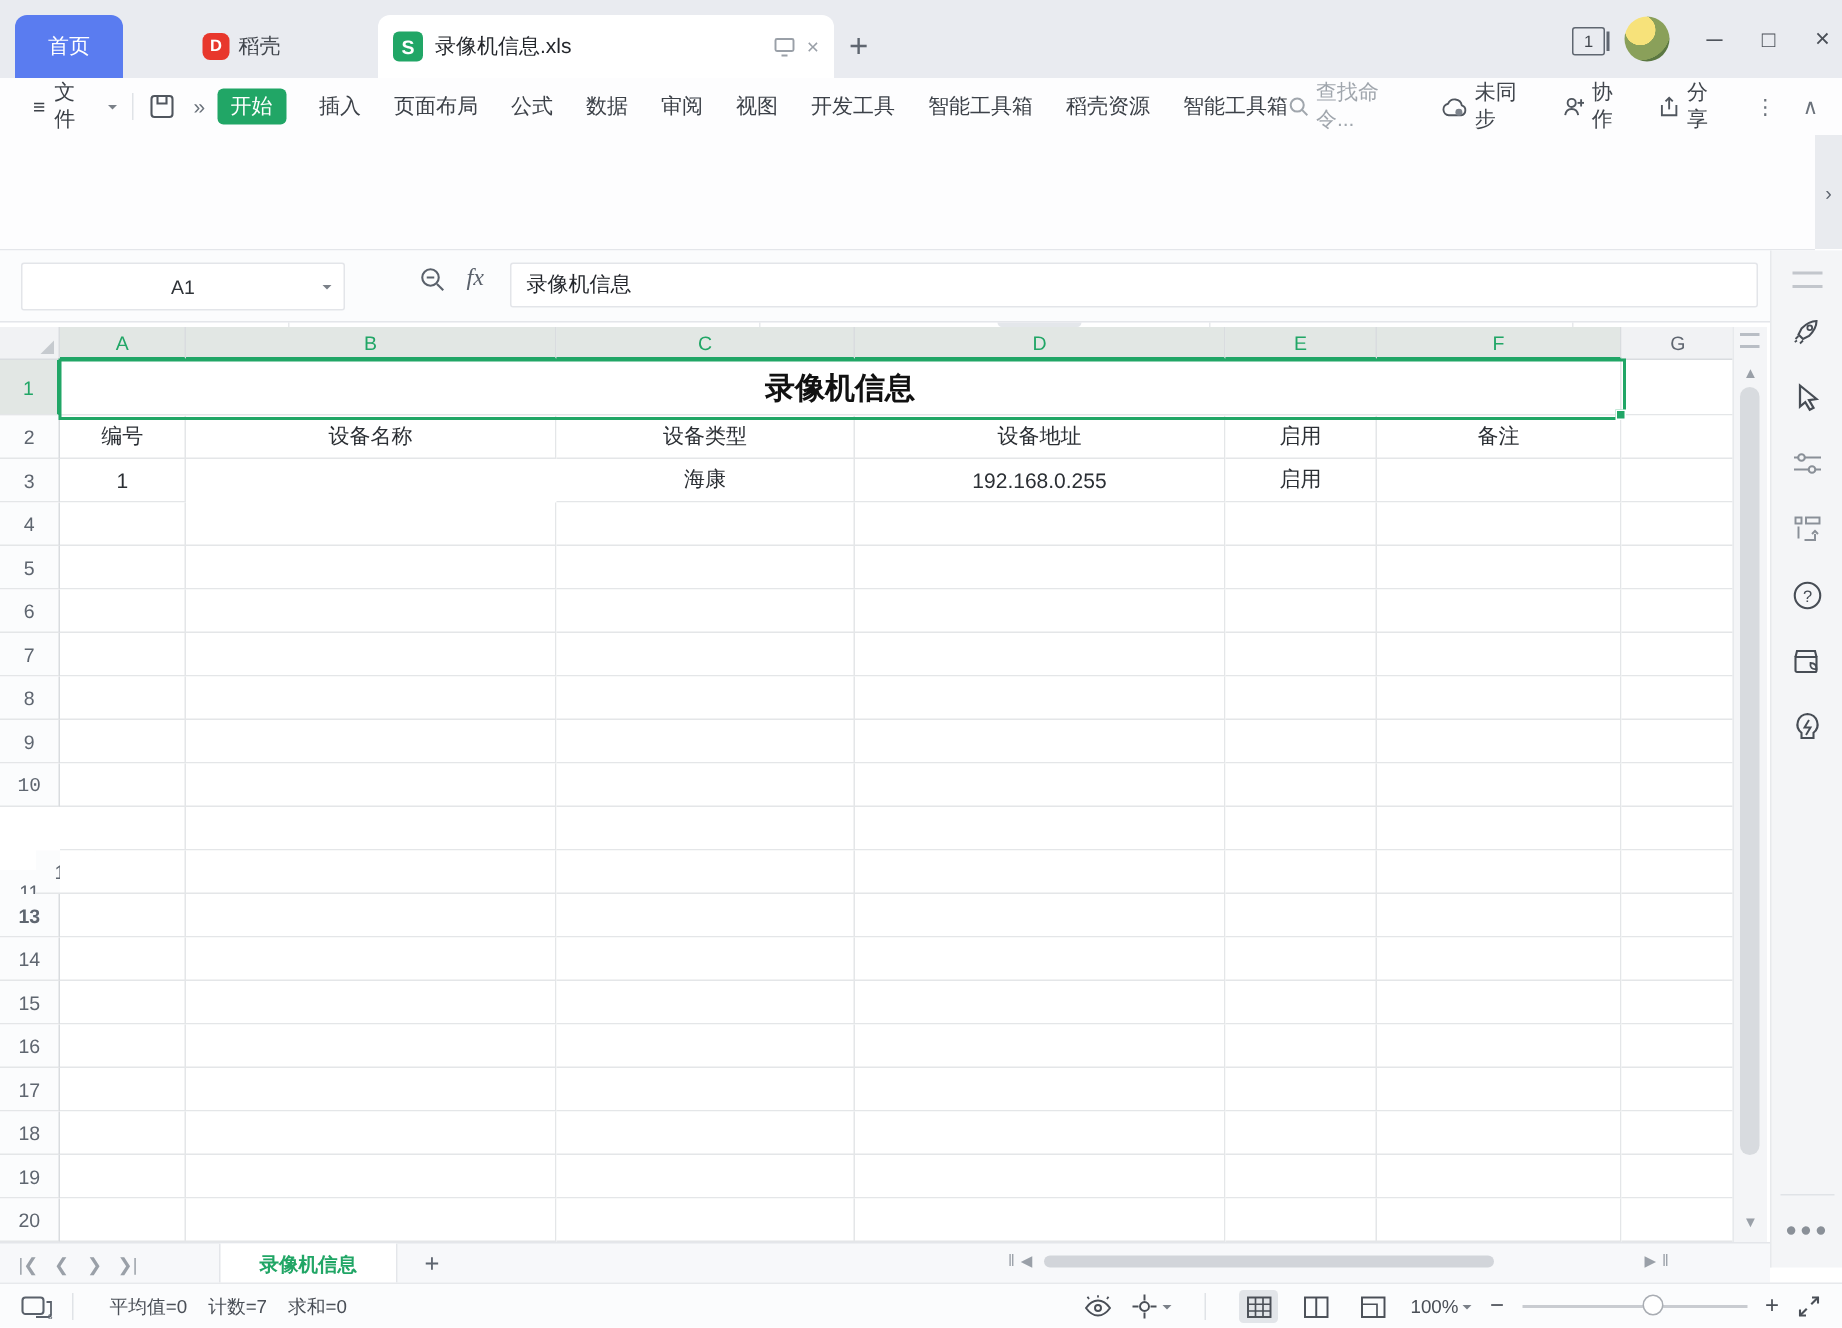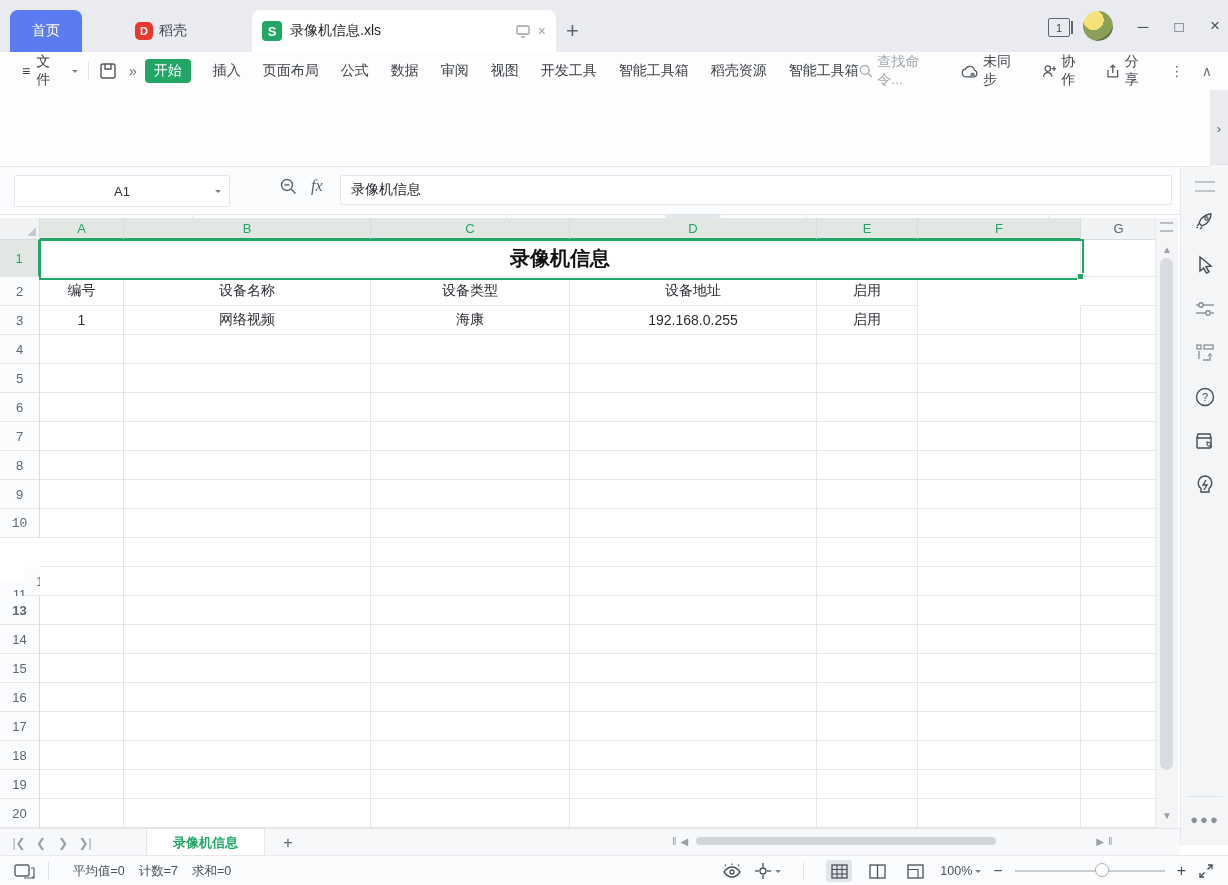--- a/index.html
+++ b/index.html
@@ -531,23 +531,23 @@
     <div class="rhead" style="left: 0px; top: 494px; width: 40px; height: 29px;">17</div>
     <div class="rhead" style="left: 0px; top: 523px; width: 40px; height: 29px;">18</div>
     <div class="rhead" style="left: 0px; top: 552px; width: 40px; height: 29px;">19</div>
     <div class="rhead" style="left: 0px; top: 581px; width: 40px; height: 29px;">20</div>
     <div class="gcell" style="left: 1081px; top: 22px; width: 76px; height: 37px;"></div>
     <div class="gcell" style="left: 40px; top: 59px; width: 84px; height: 29px;">编号</div>
     <div class="gcell" style="left: 124px; top: 59px; width: 247px; height: 29px;">设备名称</div>
     <div class="gcell" style="left: 570px; top: 59px; width: 247px; height: 29px;">设备地址</div>
     <div class="gcell" style="left: 371px; top: 59px; width: 199px; height: 29px;">设备类型</div>
     <div class="gcell" style="left: 817px; top: 59px; width: 101px; height: 29px;">启用</div>
+    <div class="gcell" style="left: 918px; top: 59px; width: 163px; height: 29px;">备注</div>
     <div class="gcell" style="left: 1081px; top: 59px; width: 76px; height: 29px;"></div>
     <div class="gcell" style="left: 40px; top: 88px; width: 84px; height: 29px;">1</div>
-    <div class="gcell" style="left: 124px; top: 88px; width: 247px; height: 29px;">网络视频</div>
     <div class="gcell" style="left: 371px; top: 88px; width: 199px; height: 29px;">海康</div>
     <div class="gcell" style="left: 570px; top: 88px; width: 247px; height: 29px;">192.168.0.255</div>
     <div class="gcell" style="left: 817px; top: 88px; width: 101px; height: 29px;">启用</div>
     <div class="gcell" style="left: 918px; top: 88px; width: 163px; height: 29px;"></div>
     <div class="gcell" style="left: 1081px; top: 88px; width: 76px; height: 29px;"></div>
     <div class="gcell" style="left: 40px; top: 117px; width: 84px; height: 29px;"></div>
     <div class="gcell" style="left: 124px; top: 117px; width: 247px; height: 29px;"></div>
     <div class="gcell" style="left: 371px; top: 117px; width: 199px; height: 29px;"></div>
     <div class="gcell" style="left: 570px; top: 117px; width: 247px; height: 29px;"></div>
     <div class="gcell" style="left: 817px; top: 117px; width: 101px; height: 29px;"></div>

